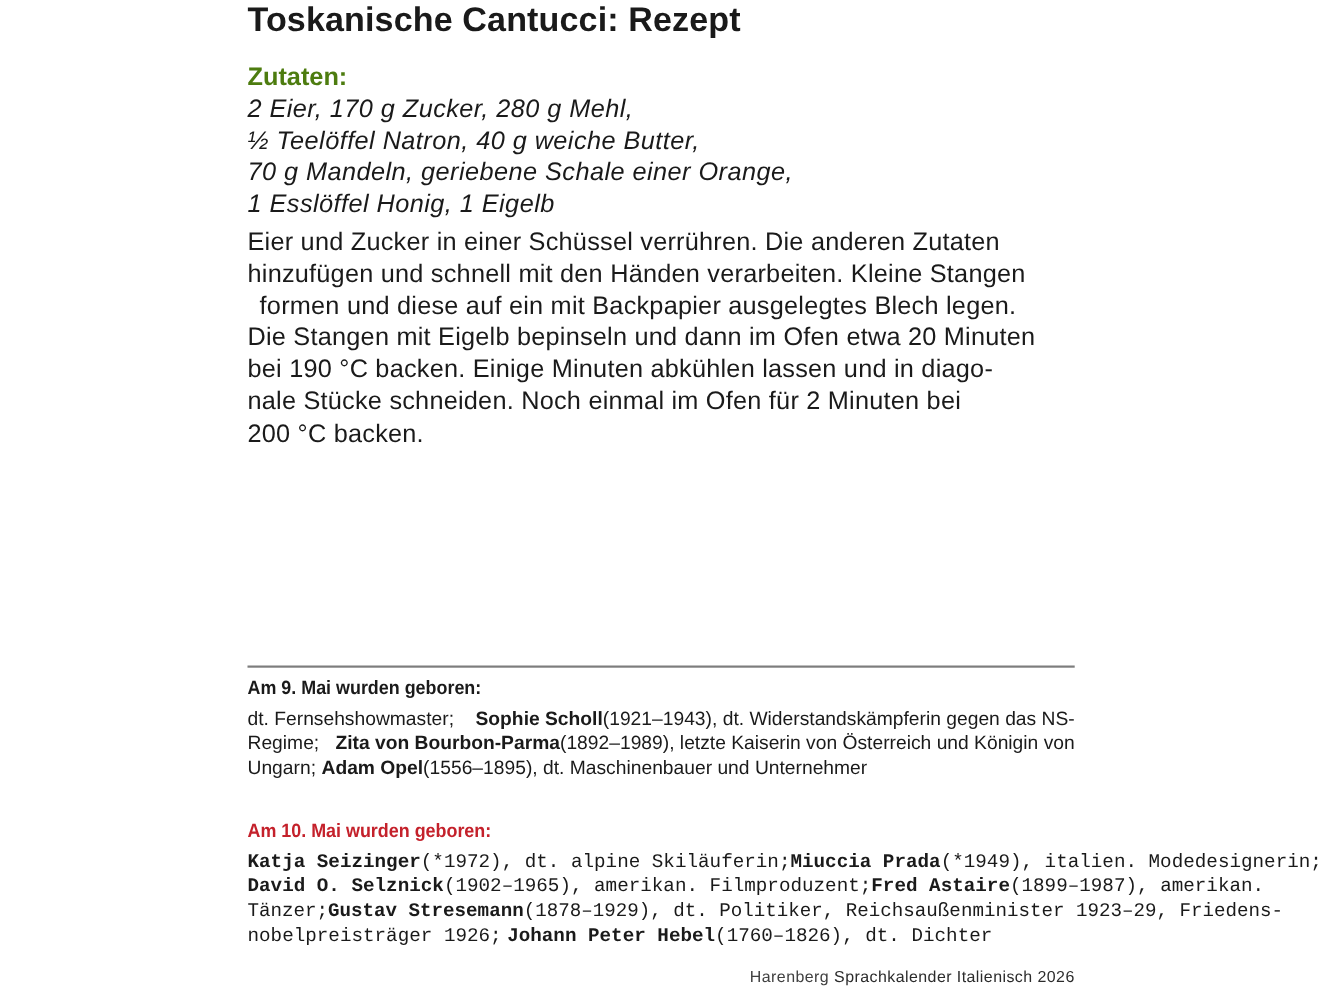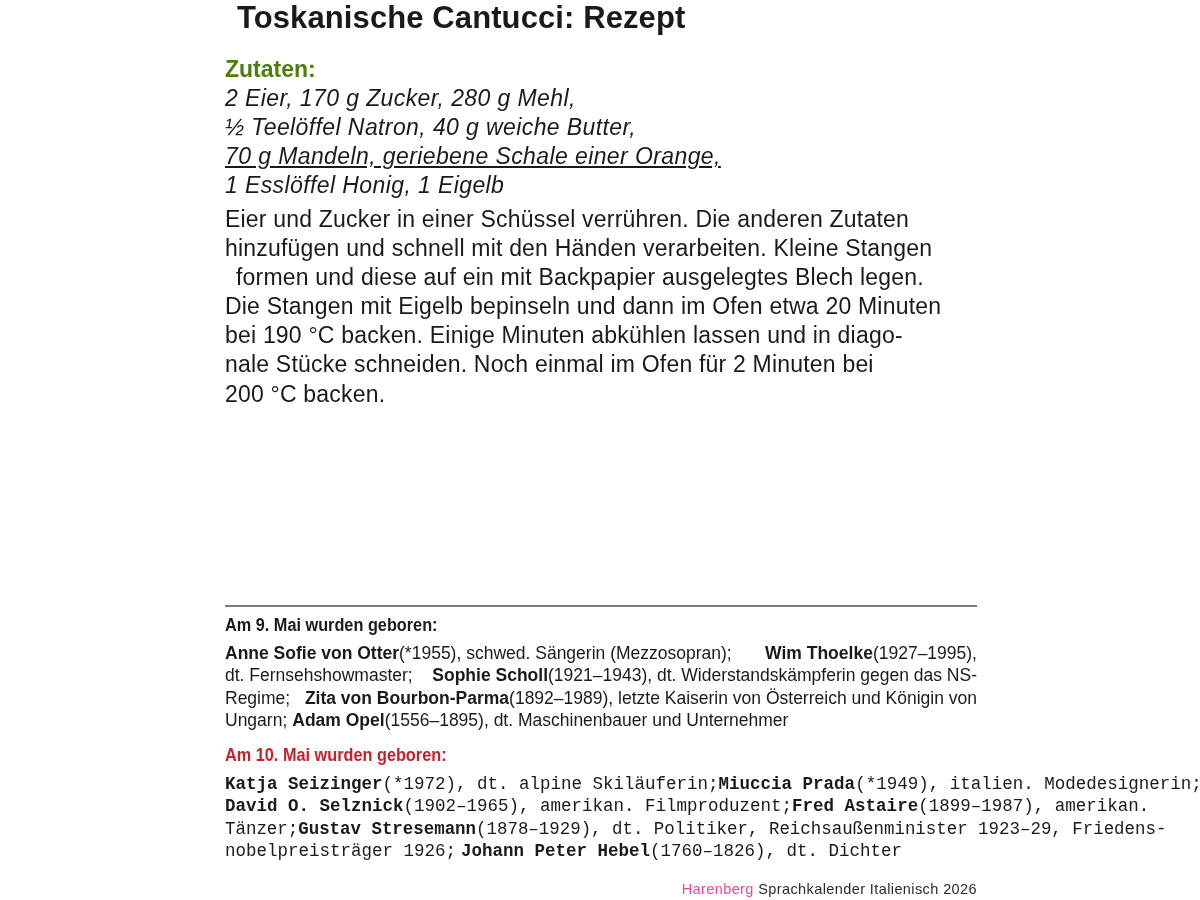--- a/index.html
+++ b/index.html
@@ -17,21 +17,21 @@
     }
     .page {
       position: absolute;
       left: 225px;
       top: 0;
       width: 752px;
       height: 900px;
     }
     .title {
       position: absolute;
-      left: 12px;
+      left: 0;
       top: 0;
       margin: 0;
       font-size: 31px;
       font-weight: bold;
       line-height: 36px;
       letter-spacing: 0.1px;
       white-space: nowrap;
       color: #1a1a1a;
     }
     .ingredients-heading {
@@ -116,56 +116,52 @@
     .footer {
       position: absolute;
       right: 0;
       top: 880px;
       font-size: 14.5px;
       line-height: 18px;
       letter-spacing: 0.4px;
       white-space: nowrap;
       color: #2b2b2b;
     }
-    .footer .brand { color: #ec4899; }
+    .footer .brand { color: #404040; }
   </style>
 </head>
 <body>
 
 <div class="page">
 
   <h1 class="title">Toskanische Cantucci: Rezept</h1>
 
   <div class="ingredients-heading">Zutaten:</div>
 
   <div class="ingredients">
     <span class="ingredient-line" style="display: block;">2 Eier, 170 g Zucker, 280 g Mehl,</span>
     <span class="ingredient-line" style="display: block;">½ Teelöffel Natron, 40 g weiche Butter,</span>
-    <span class="ingredient-line" style="display: block; text-decoration: underline;">70 g Mandeln, geriebene Schale einer Orange,</span>
+    <span class="ingredient-line" style="display: block;">70 g Mandeln, geriebene Schale einer Orange,</span>
     <span class="ingredient-line" style="display: block;">1 Esslöffel Honig, 1 Eigelb</span>
   </div>
 
   <div class="instructions">
     <span class="instruction-line" style="display: block;">Eier und Zucker in einer Schüssel verrühren. Die anderen Zutaten</span>
     <span class="instruction-line" style="display: block;">hinzufügen und schnell mit den Händen verarbeiten. Kleine Stangen</span>
     <span class="instruction-line" style="display: block; margin-left: 11px;">formen und diese auf ein mit Backpapier ausgelegtes Blech legen.</span>
     <span class="instruction-line" style="display: block;">Die Stangen mit Eigelb bepinseln und dann im Ofen etwa 20 Minuten</span>
     <span class="instruction-line" style="display: block;">bei 190 °C backen. Einige Minuten abkühlen lassen und in diago-</span>
     <span class="instruction-line" style="display: block;">nale Stücke schneiden. Noch einmal im Ofen für 2 Minuten bei</span>
     <span class="instruction-line" style="display: block;">200 °C backen.</span>
   </div>
 
   <div class="rule"></div>
 
   <div class="birth-heading day9">Am 9. Mai wurden geboren:</div>
   <div class="birth-block day9">
-    <div class="birth-line">
-      <span><b>Anne Sofie von Otter</b><span> (*1955), schwed. Sängerin (Mezzosopran);</span></span>
-      <span><b>Wim Thoelke</b><span> (1927–1995),</span></span>
-    </div>
     <div class="birth-line">
       <span>dt. Fernsehshowmaster;</span>
       <span><b>Sophie Scholl</b><span> (1921–1943), dt. Widerstandskämpferin gegen das NS-</span></span>
     </div>
     <div class="birth-line">
       <span>Regime;</span>
       <span><b>Zita von Bourbon-Parma</b><span> (1892–1989), letzte Kaiserin von Österreich und Königin von</span></span>
     </div>
     <div class="birth-line last">
       <span>Ungarn;</span>

